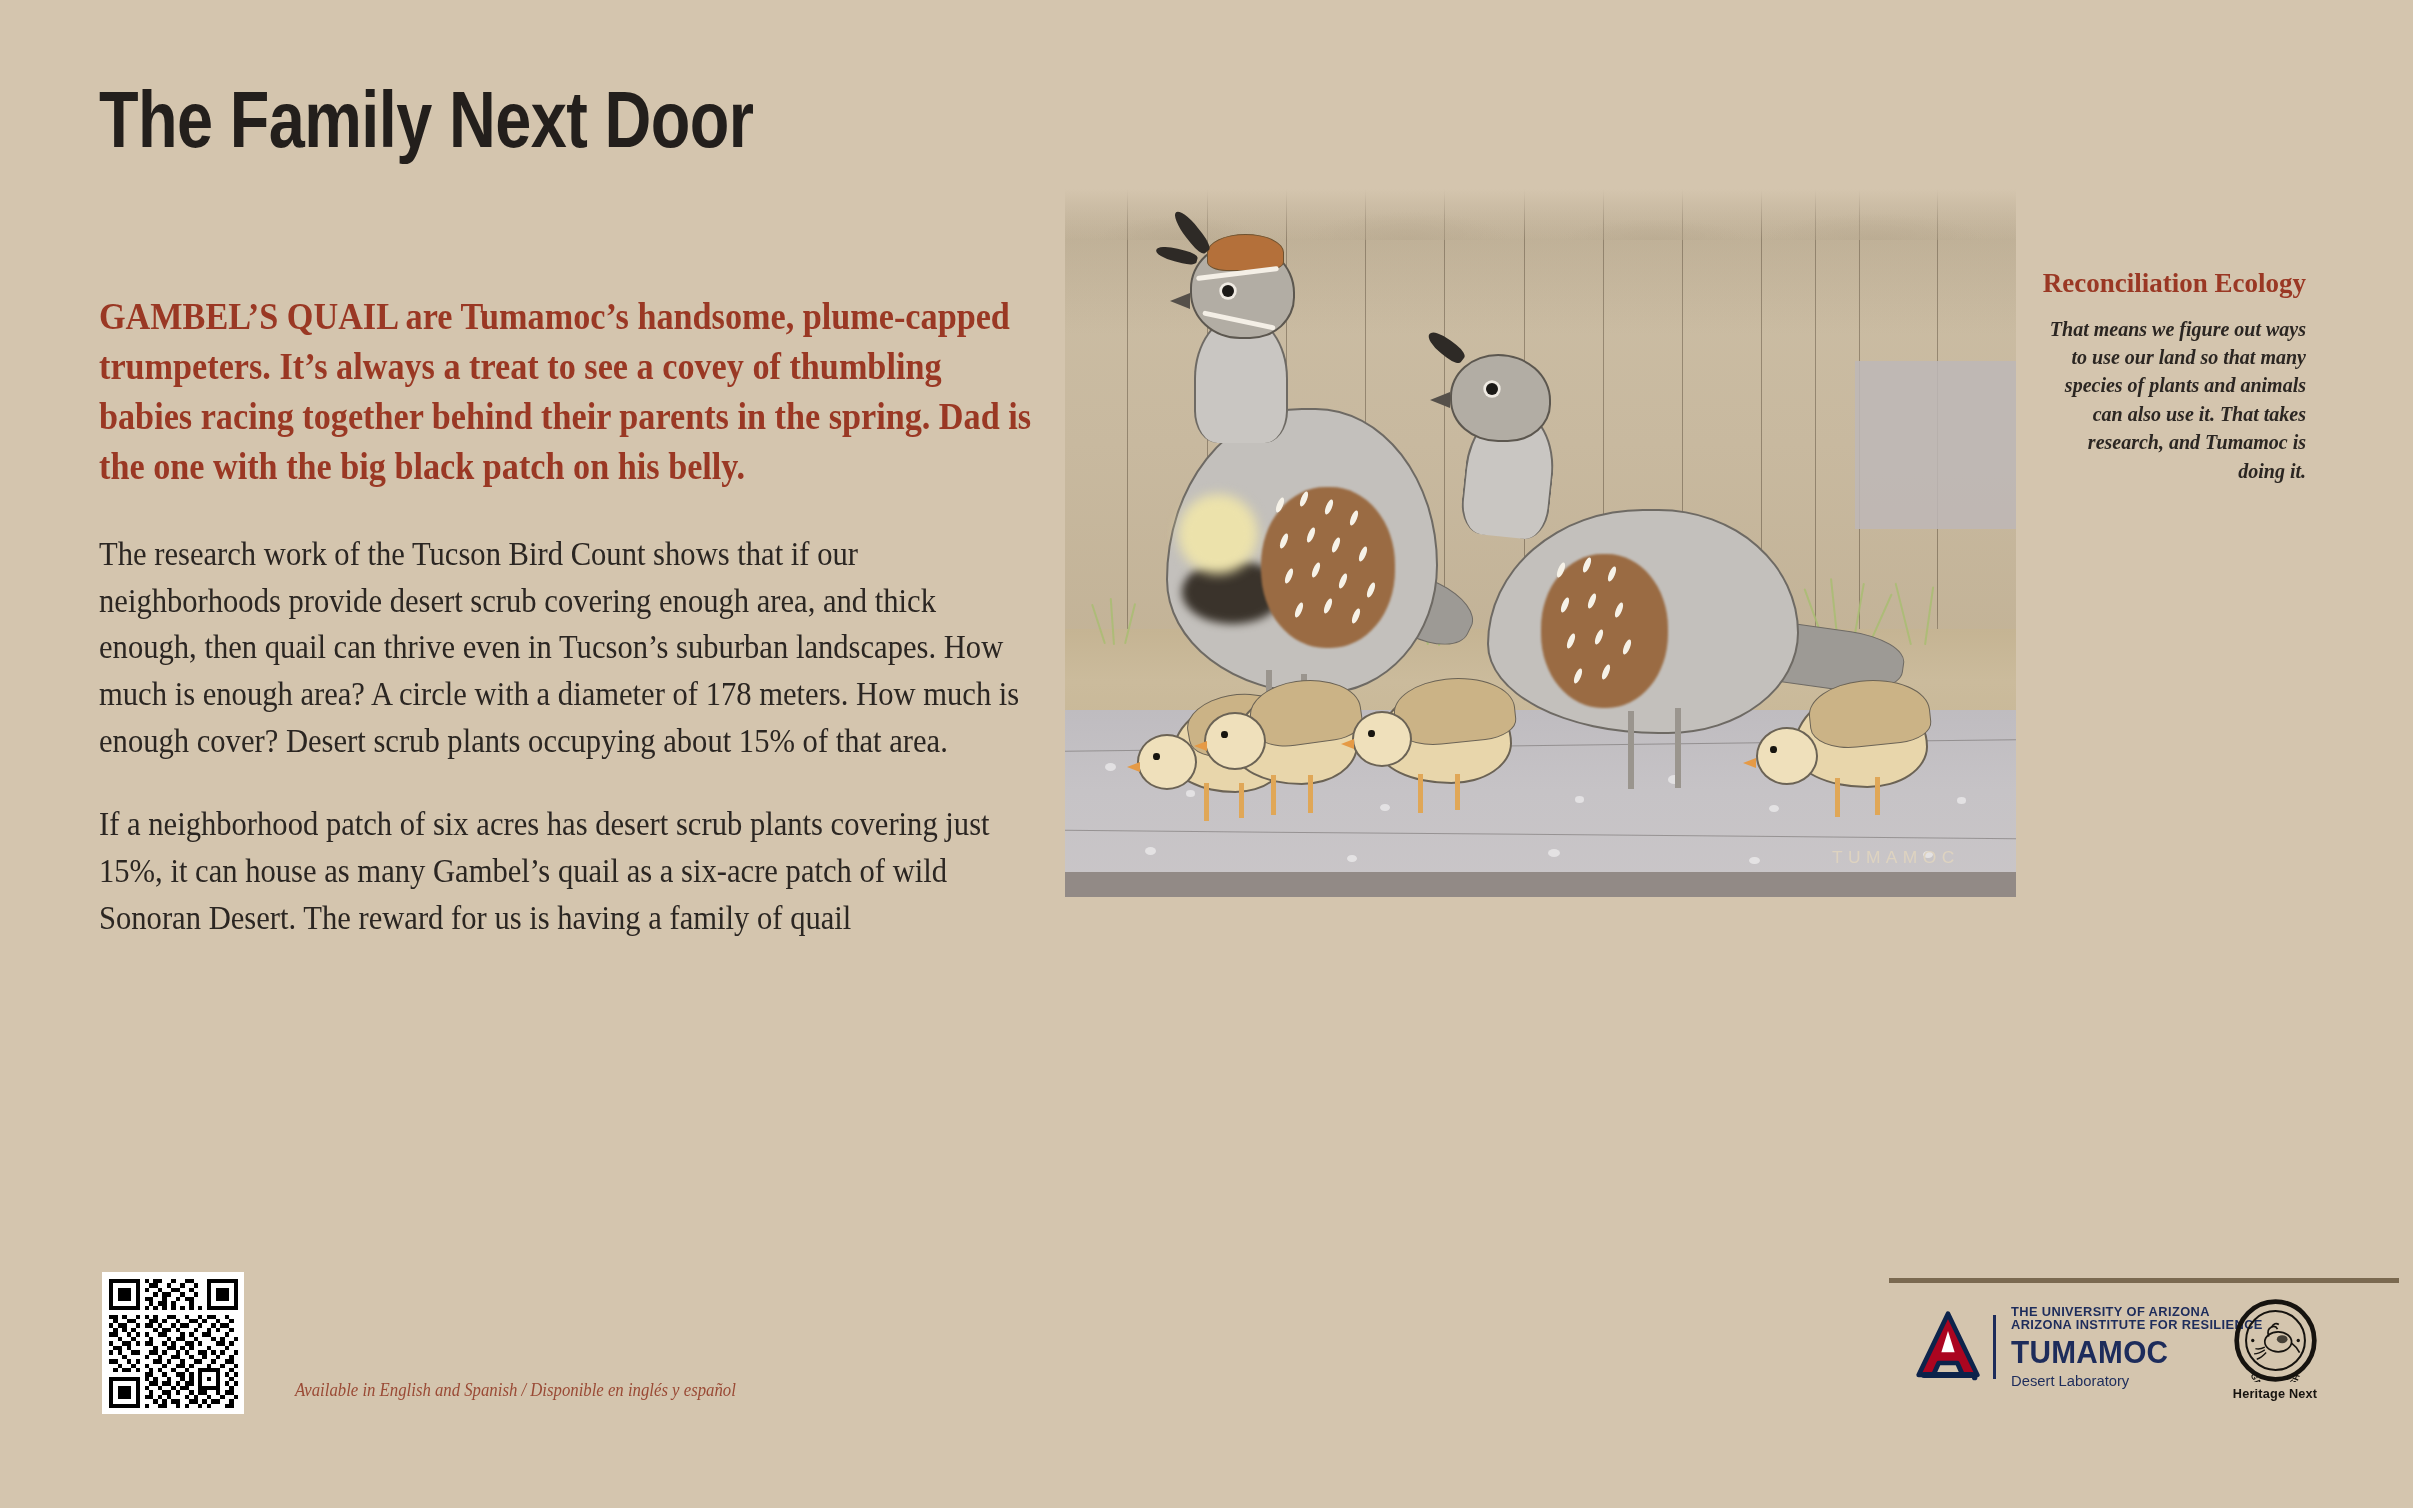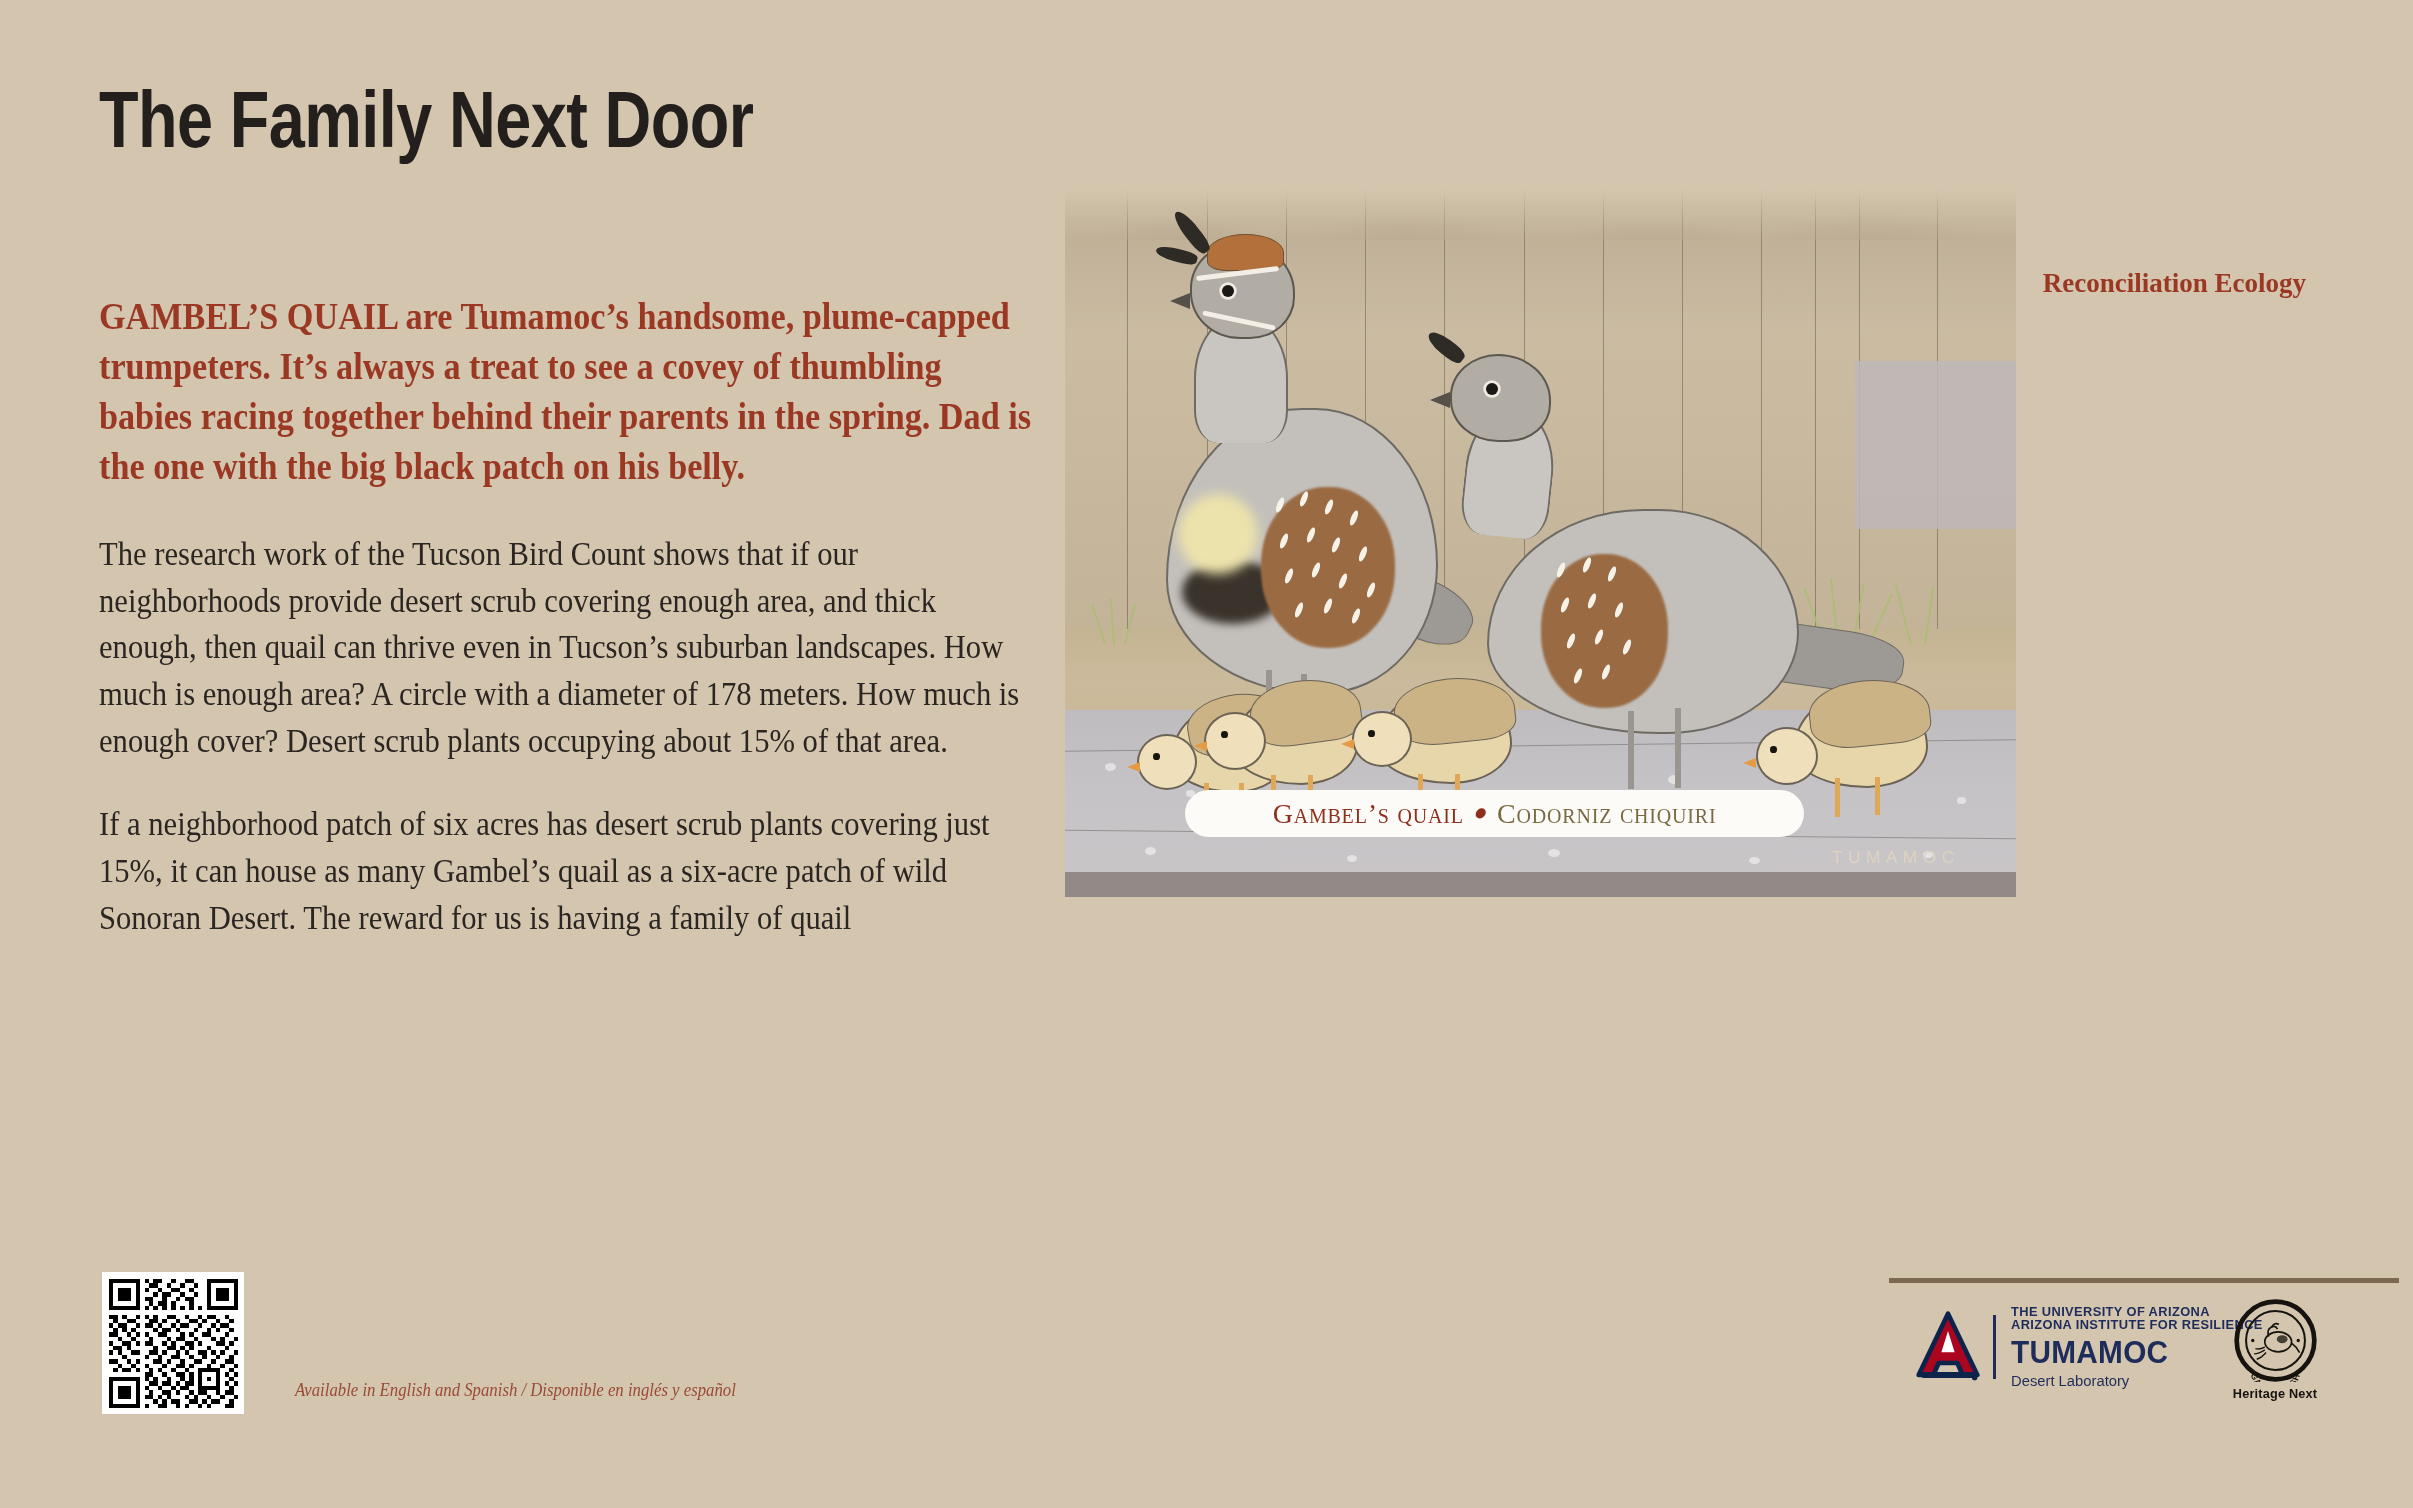--- a/index.html
+++ b/index.html
@@ -620,29 +620,25 @@
       <div class="chick-wing" style="left:744px;top:520px;width:119px;height:64px;transform:rotate(-6deg)"></div>
       <div class="chick-head" style="left:691px;top:567px;width:58px;height:54px"></div>
       <div class="chick-eye" style="left:705px;top:586px"></div>
       <div class="chick-beak" style="left:678px;top:598px"></div>
       <div class="chick-leg" style="left:770px;top:618px;height:39px"></div>
       <div class="chick-leg" style="left:810px;top:617px;height:38px"></div>
     </div>
 
   </div>
 
-  <div id="caption-plate">
-    <span class="sc" id="cap-en">Gambel’s quail</span>
-    <span id="cap-dot"></span>
-    <span class="sc" id="cap-es">Codorniz chiquiri</span>
-  </div>
   <div id="artist-credit">TUMAMOC</div>
 
   <div id="sidebar">
     <div id="sidebar-title">Reconciliation Ecology</div>
+    <p class="sidebar-par">That means we figure out ways to use our land so that many species of plants and animals can also use it. That takes research, and Tumamoc is doing it.</p>
   </div>
 
   <div id="qr">
     <svg width="129" height="129" viewBox="0 0 29 29" shape-rendering="crispEdges">
       <rect width="29" height="29" fill="#ffffff"></rect>
       <g fill="#000000">
 
         <rect x="0" y="0" width="7" height="1"></rect>
           <rect x="0" y="6" width="7" height="1"></rect>
         <rect x="0" y="0" width="1" height="7"></rect>

